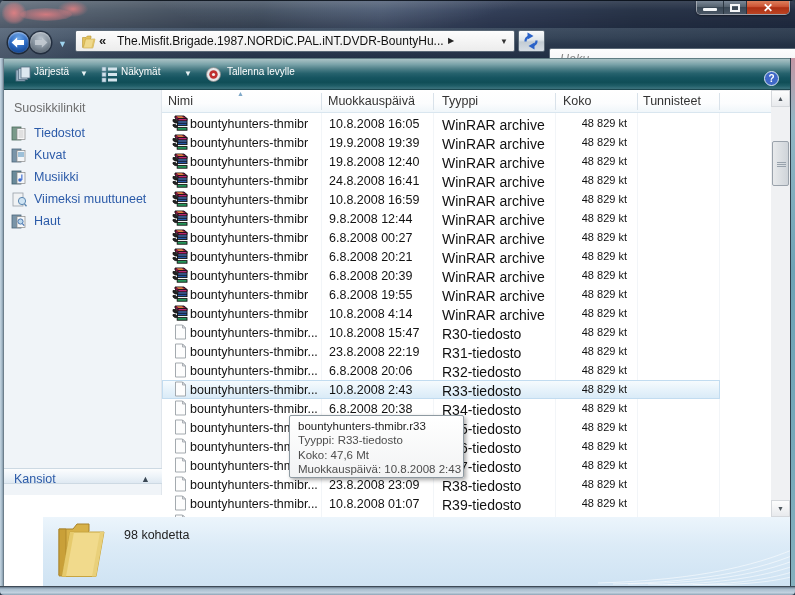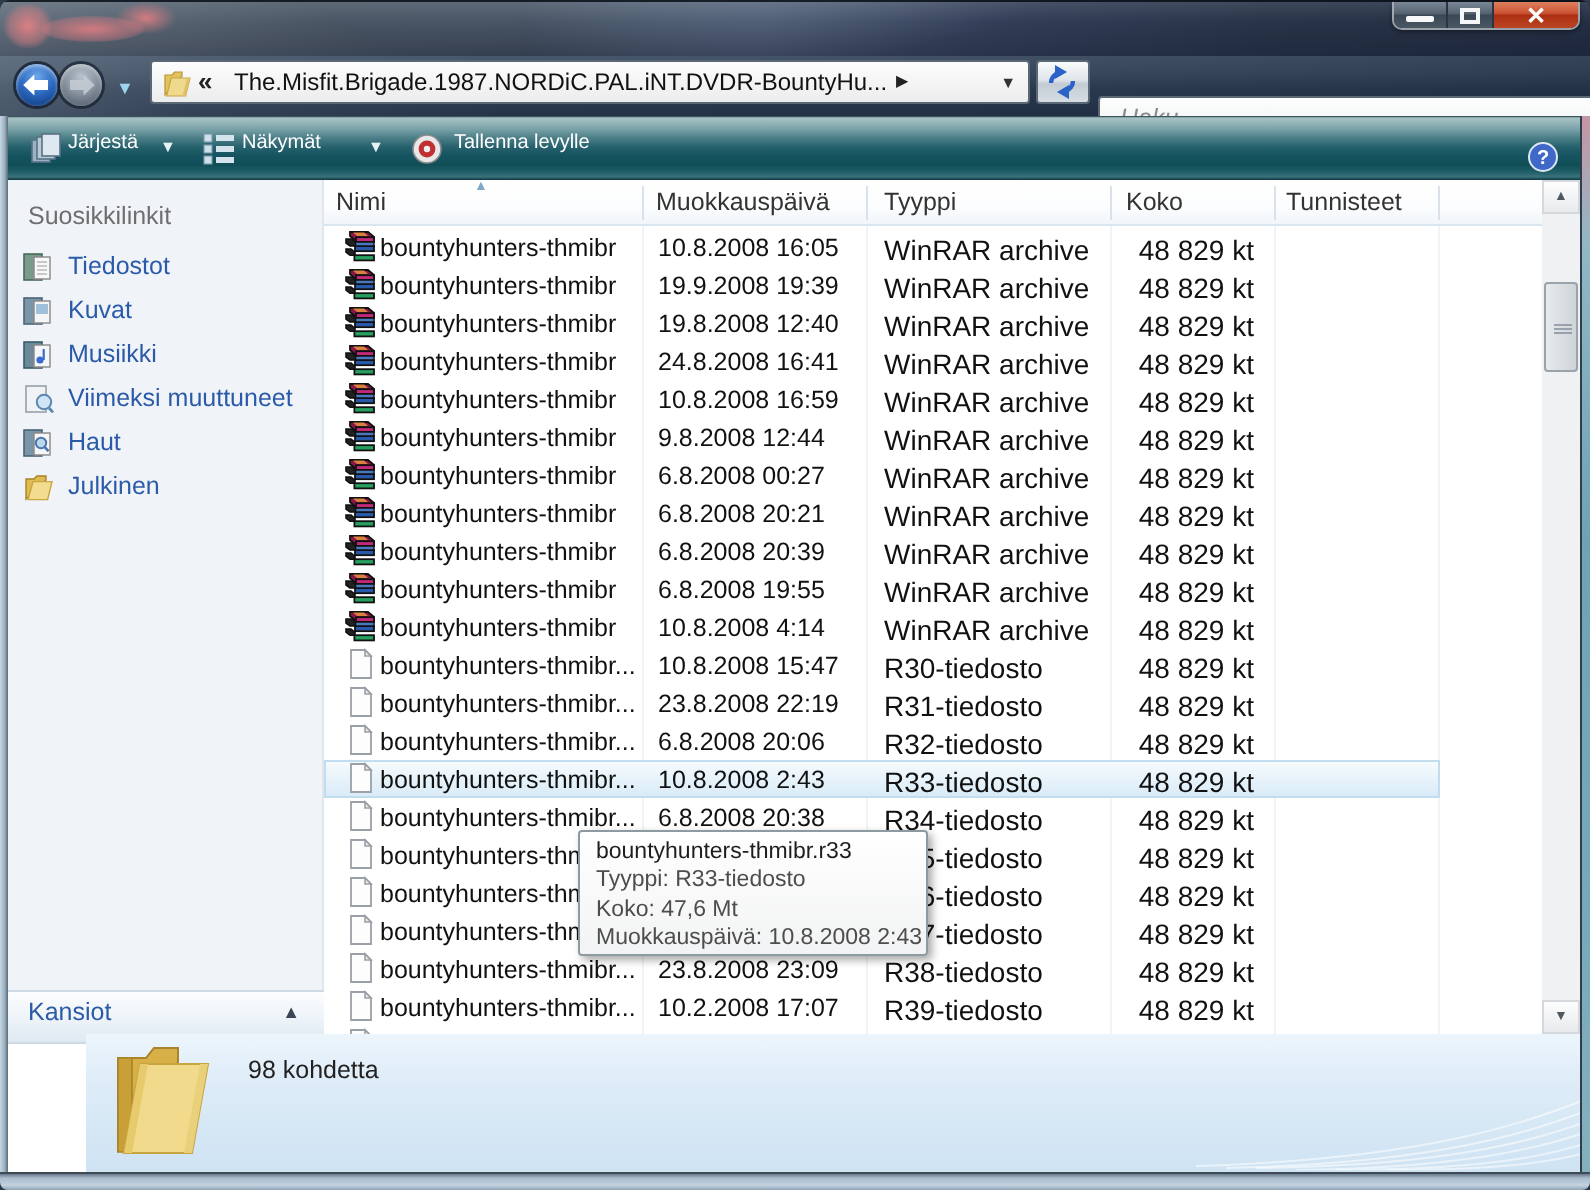--- a/index.html
+++ b/index.html
@@ -74,41 +74,41 @@
 
   
   #content { left:4px; top:90px; width:786px; height:496px; background:#fff; }
 
   #sidebar { left:4px; top:90px; width:158px; height:405px; background:#f0f4f8; border-right:1px solid #e0e6ec; }
   #sidebar .title { position:absolute; left:10px; top:11px; font-size:12.5px; color:#6e6e6e; }
   .sbitem { position:absolute; left:0; width:100%; height:22px; }
   .sbitem .ic { position:absolute; left:7px; top:2px; }
   .sbitem .lb { position:absolute; left:30px; top:3px; font-size:12.5px; color:#2b5aa8; }
 
-  #kansiot { left:4px; top:495px; width:158px; height:27px;
+  #kansiot { left:4px; top:468px; width:158px; height:16px;
     background:linear-gradient(180deg,#fcfdfe 0%,#eef4f9 50%,#dfe9f2 100%);
     border-top:1px solid #cdd9e3; border-bottom:1px solid #cdd9e3; }
   #kansiot .lb { position:absolute; left:10px; top:3px; font-size:12.5px; color:#2b5aa8; }
   #kansiot .ch { position:absolute; right:12px; top:5px; font-size:9px; color:#3a4754; }
 
   
   #list { left:162px; top:90px; width:628px; height:427px; background:#fff; overflow:hidden; }
   #lheader { position:absolute; left:0; top:0; width:628px; height:23px;
     background:linear-gradient(180deg,#ffffff 0%,#fcfdfe 60%,#f0f6fa 100%);
     border-bottom:1px solid #d9e6ef; }
   .hcol { position:absolute; top:4px; font-size:12.5px; color:#333; }
   .hsep { position:absolute; top:3px; width:1px; height:17px; background:#d9e2ea; }
   #sortmark { position:absolute; left:75px; top:0px; color:#7fa8c8; font-size:7px; }
   .vgrid { position:absolute; top:23px; width:1px; height:404px; background:#f2f5f8; }
 
   .row { position:absolute; left:0; width:558px; height:19px; }
   .row .nm { position:absolute; left:28px; top:2.5px; font-size:12.5px; color:#111; white-space:nowrap; }
   .row .dt { position:absolute; left:167px; top:2.5px; font-size:12.5px; color:#111; white-space:nowrap; }
   .row .tp { position:absolute; left:280px; top:2.5px; font-size:14px; color:#111; white-space:nowrap; }
-  .row .sz { position:absolute; left:340px; top:2.5px; width:125px; text-align:right; font-size:14px; color:#111; white-space:nowrap; }
+  .row .sz { position:absolute; left:340px; top:2.5px; width:125px; text-align:right; font-size:11px; color:#111; white-space:nowrap; }
   .row .ic { position:absolute; left:10px; top:1px; }
   .row.hl { background:linear-gradient(180deg,#f8fcfe 0%,#e4f1fa 60%,#d8eaf7 100%); outline:1px solid #c2dcf0; outline-offset:-1px; }
 
   
   #vscroll { position:absolute; left:609px; top:0; width:19px; height:427px; background:#f0f1f3; }
   .sbtn { position:absolute; left:0; width:19px; height:17px;
     background:linear-gradient(180deg,#fdfdfd,#e8eaed); border:1px solid #d5d8dc; color:#50585f;
     font-size:7px; text-align:center; line-height:15px; }
   #sthumb { position:absolute; left:1px; top:51px; width:17px; height:45px;
     background:linear-gradient(90deg,#e8eaec,#cfd4d9); border:1px solid #9aa2ab; border-radius:2px; }
@@ -279,27 +279,20 @@
     </div>
     <div class="sbitem" style="top:121px;">
       <span class="ic"><svg width="17" height="17" viewBox="0 0 17 17">
           <rect x="1" y="2" width="9" height="13" fill="#7a94a8" stroke="#4a6478" stroke-width=".8"></rect>
           <rect x="6" y="3.5" width="8" height="11" fill="#f4f6f8" stroke="#888" stroke-width=".7"></rect>
           <circle cx="9.5" cy="8.5" r="2.6" fill="#bcd8ec" stroke="#4a76b0" stroke-width="1"></circle>
           <line x1="11.4" y1="10.6" x2="13.2" y2="12.6" stroke="#4a76b0" stroke-width="1.3"></line>
         </svg></span>
       <span class="lb">Haut</span>
     </div>
-    <div class="sbitem" style="top:143px;">
-      <span class="ic"><svg width="17" height="17" viewBox="0 0 17 17">
-          <path d="M2,4.5 L6,4.5 L7.5,3 L12,3 L12,5 L2,14.5 Z" fill="#e0bc50" stroke="#a8832a" stroke-width=".7"></path>
-          <path d="M3,14.8 L5.5,5.8 L15,5.8 L12.8,14.8 Z" fill="#f2dc8e" stroke="#c8a540" stroke-width=".7"></path>
-        </svg></span>
-      <span class="lb">Julkinen</span>
-    </div>
   </div>
 <div id="kansiot" class="abs">
     <div class="lb">Kansiot</div>
     <div class="ch">▲</div>
   </div>
 
 <div id="list" class="abs">
   <div id="lheader">
     <div class="hcol" style="left:6px;">Nimi</div>
     <div class="hcol" style="left:166px;">Muokkauspäivä</div>
@@ -584,21 +577,21 @@
         <div class="dt">23.8.2008 23:09</div>
         <div class="tp">R38-tiedosto</div>
         <div class="sz">48 829 kt</div>
       </div>
       <div class="row" style="top:404px;">
         <svg class="ic" width="16" height="16" viewBox="0 0 16 16" style="left:11px;">
           <path d="M2.5,1 L9.5,1 L12.5,4 L12.5,15 L2.5,15 Z" fill="#fdfdfd" stroke="#9aa0a6" stroke-width=".9"></path>
           <path d="M9.5,1 L9.5,4 L12.5,4 Z" fill="#e8eaec" stroke="#9aa0a6" stroke-width=".8"></path>
         </svg>
         <div class="nm">bountyhunters-thmibr...</div>
-        <div class="dt">10.2.2008 17:07</div>
+        <div class="dt">10.8.2008 01:07</div>
         <div class="tp">R39-tiedosto</div>
         <div class="sz">48 829 kt</div>
       </div>
       <div class="row" style="top:423px;">
         <svg class="ic" width="16" height="16" viewBox="0 0 16 16" style="left:11px;">
           <path d="M2.5,1 L9.5,1 L12.5,4 L12.5,15 L2.5,15 Z" fill="#fdfdfd" stroke="#9aa0a6" stroke-width=".9"></path>
           <path d="M9.5,1 L9.5,4 L12.5,4 Z" fill="#e8eaec" stroke="#9aa0a6" stroke-width=".8"></path>
         </svg>
       </div>
     </div>

